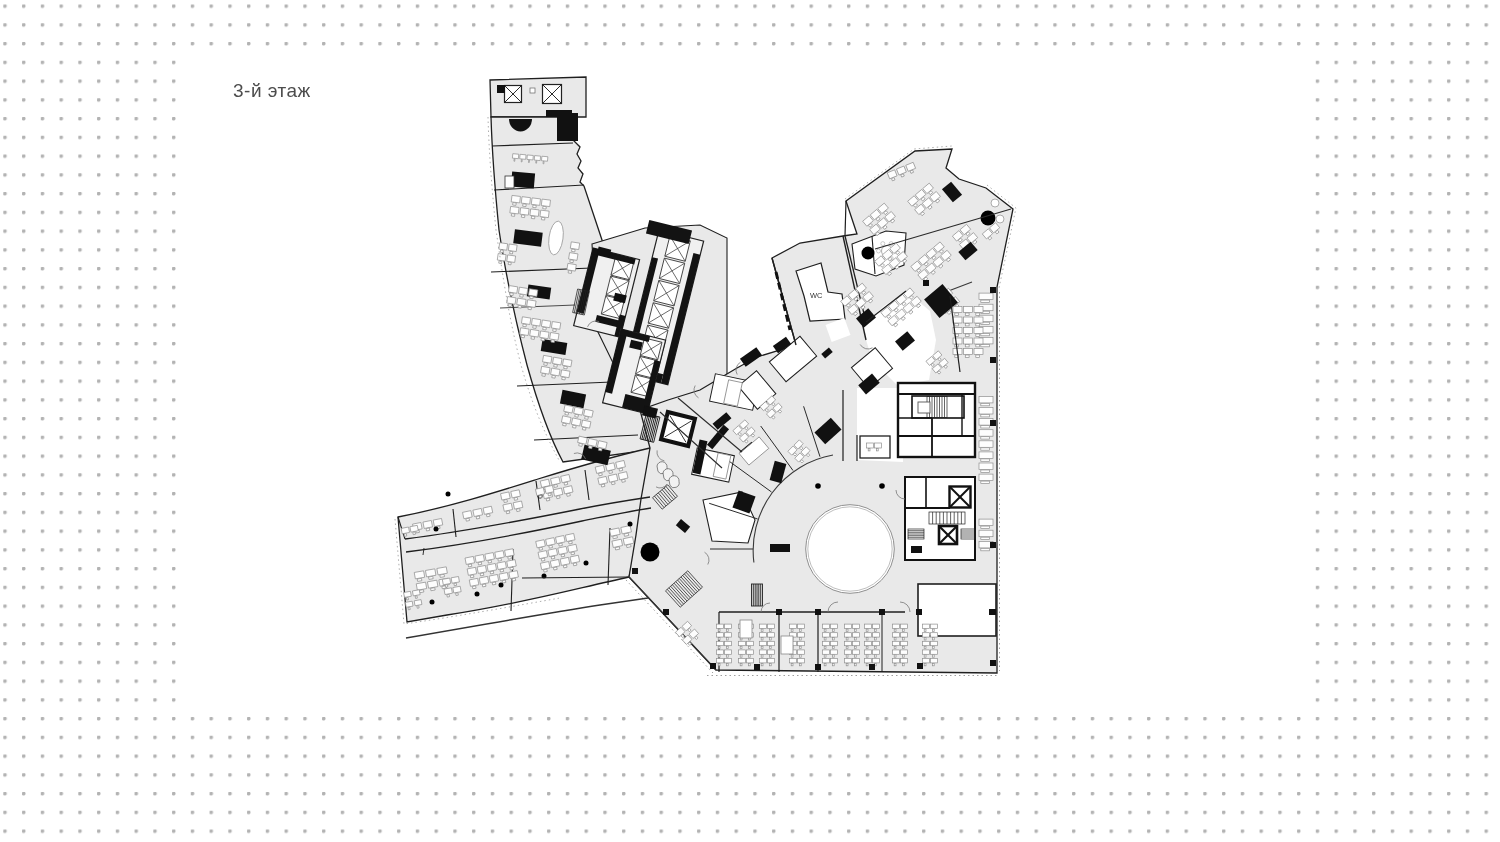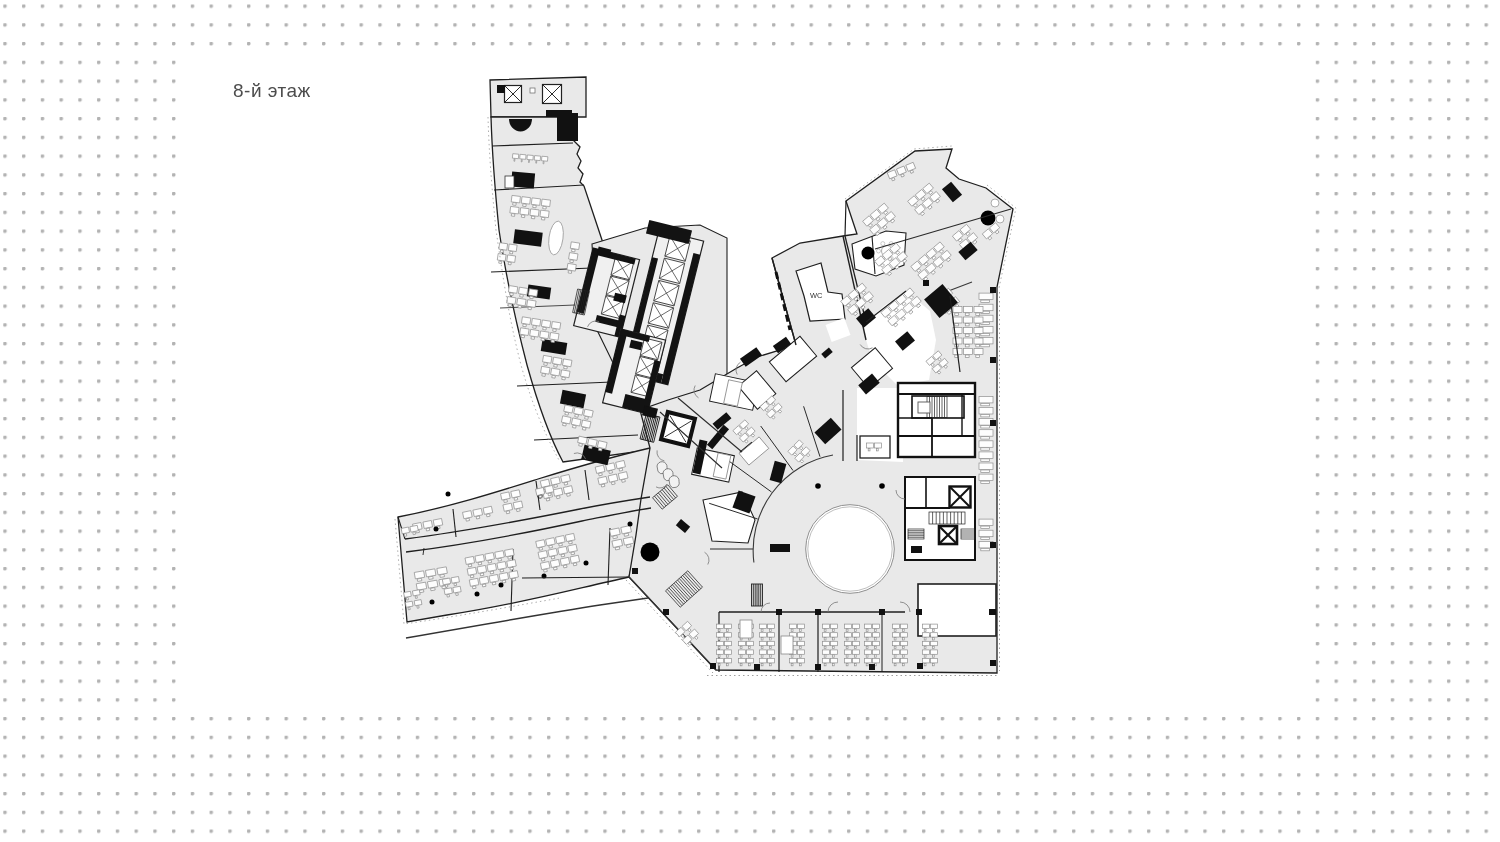--- a/index.html
+++ b/index.html
@@ -7,21 +7,21 @@
 background-image:radial-gradient(circle at 1.6px 1.6px, #b3b3b3 1.4px, rgba(179,179,179,0.35) 2.0px, transparent 2.6px);
 background-size:18.75px 18.75px;background-position:3.3px 4.5px;}
 .panel{position:absolute;left:181px;top:50px;width:1133px;height:661px;background:#fff;}
 .title{position:absolute;left:233px;top:80px;font-size:19px;color:#4d4d4d;letter-spacing:0.5px;}
 svg{position:absolute;left:0;top:0;}
 text{font-family:"Liberation Sans",sans-serif;}
 </style></head>
 <body>
 <div class="dots"></div>
 <div class="panel"></div>
-<div class="title">8-й этаж</div>
+<div class="title">3-й этаж</div>
 <svg width="1500" height="842" viewBox="0 0 1500 842">
 <polygon points="490.0,80.0 586.0,77.0 586.0,117.0 491.0,117.0" fill="#e9e9e9" stroke="#1f1f1f" stroke-width="1.3"></polygon>
 <path d="M491,117 C492,150 494,180 499,230 C505,270 514,315 527,365 C539,408 549,436 563,462 L656,449 L661,426 L652,391 L641,355 L627,315 L612,270 L597,225 L584,186 L580,182 L583,174 L578,168 L581,161 L577,154 L580,147 L574,141 L574,117 Z" fill="#e9e9e9" stroke="#1f1f1f" stroke-width="1.3"></path>
 <path d="M398,517 C450,507 500,491 538,479 C580,466 620,455 650,448 L654,480 L650,510 L640,535 L629,577 C570,590 520,604 447,615 L407,622 Z" fill="#e9e9e9" stroke="#1f1f1f" stroke-width="1.3"></path>
 <polygon points="592.0,244.0 645.0,228.0 700.0,225.0 727.0,238.0 727.0,388.0 698.0,400.0 636.0,410.0 597.0,330.0" fill="#e9e9e9" stroke="#1f1f1f" stroke-width="1.1"></polygon>
 <path d="M772,258 L800,243 L843,236 L857,234 L846,201 L915,151 L952,149 L946,168 L959,179 L986,188 L1013,209 L997,287 L997,673 L716,670 L629,577 L636,535 L641,499 L650,448 L640,410 L668,400 L700,390 L737,368 L757,357 L796,345 L772,258 Z" fill="#e9e9e9" stroke="#1f1f1f" stroke-width="1.3"></path>
 <polygon points="862.0,326.0 884.0,306.0 906.0,291.0 930.0,311.0 936.0,340.0 929.0,380.0 898.0,386.0 872.0,360.0" fill="#fff" stroke="none" stroke-width="1.3"></polygon>
 <polygon points="857.0,388.0 903.0,388.0 903.0,462.0 857.0,460.0" fill="#fff" stroke="none" stroke-width="1.3"></polygon>
 <rect x="860.0" y="436.0" width="30.0" height="22.0" fill="#fff" stroke="#1f1f1f" stroke-width="1.3"></rect>
 <g transform="rotate(0 874.0 447.0)" stroke="#8f8f8f" stroke-width="0.7" fill="#fdfdfd">

